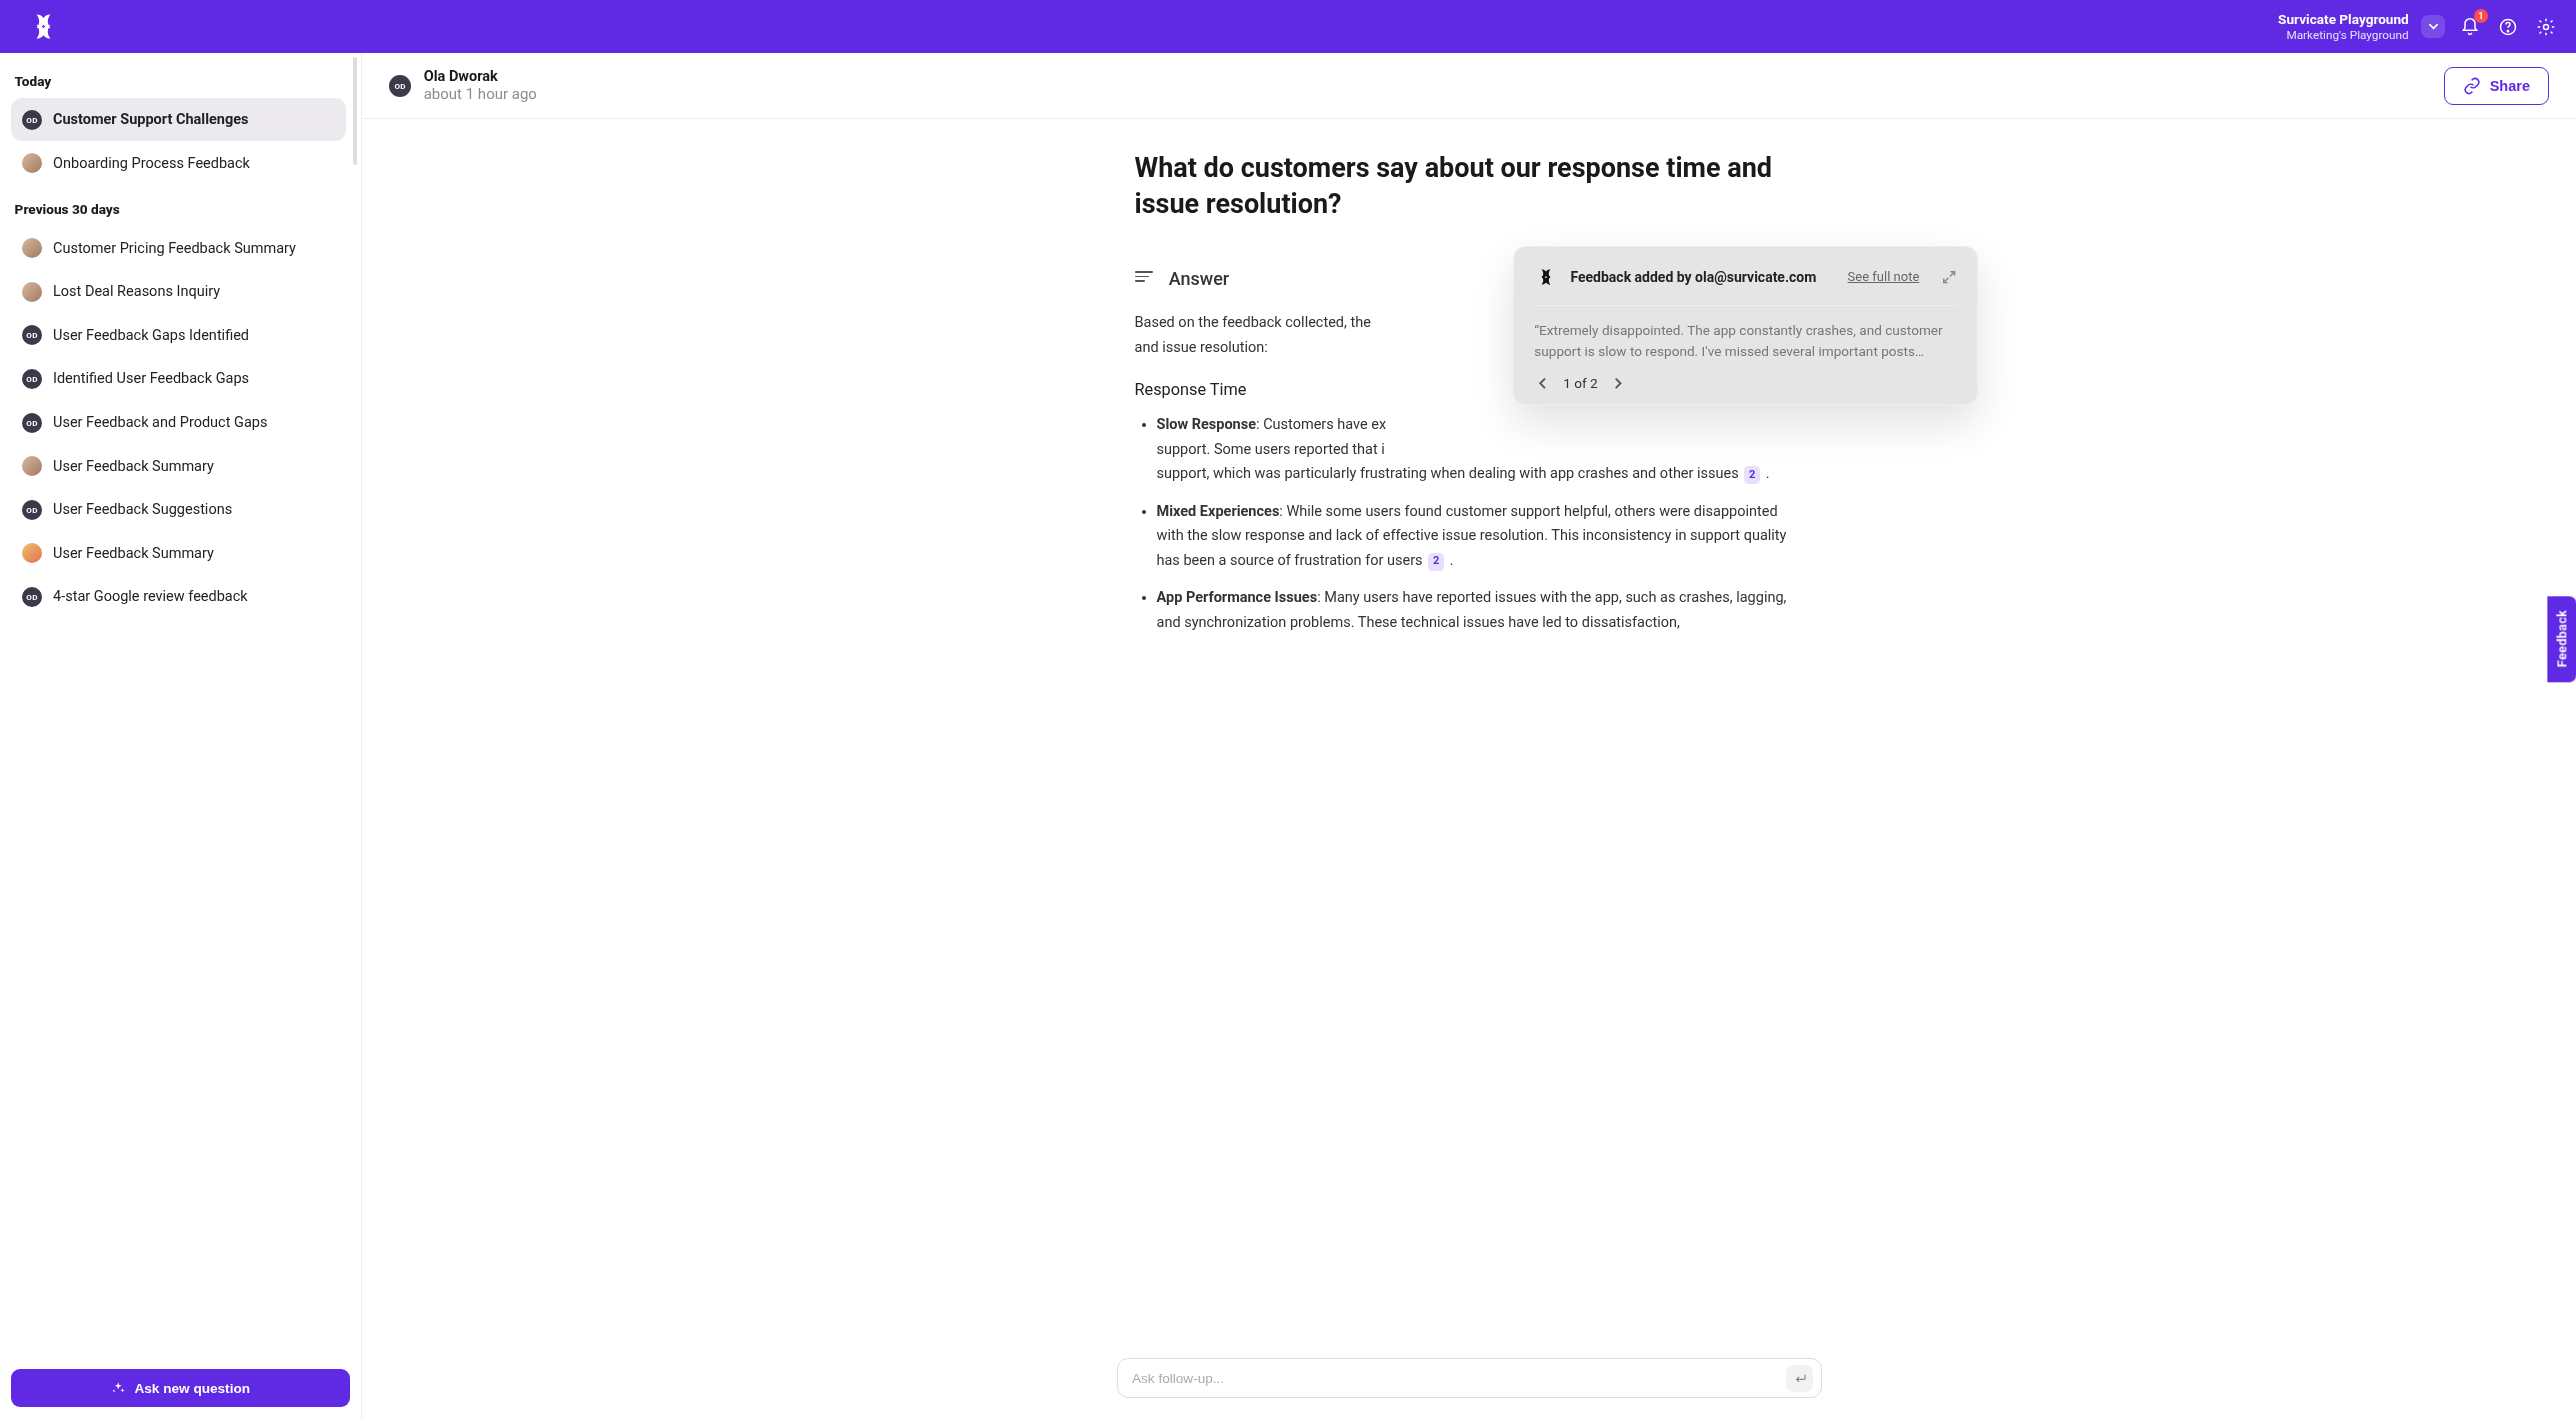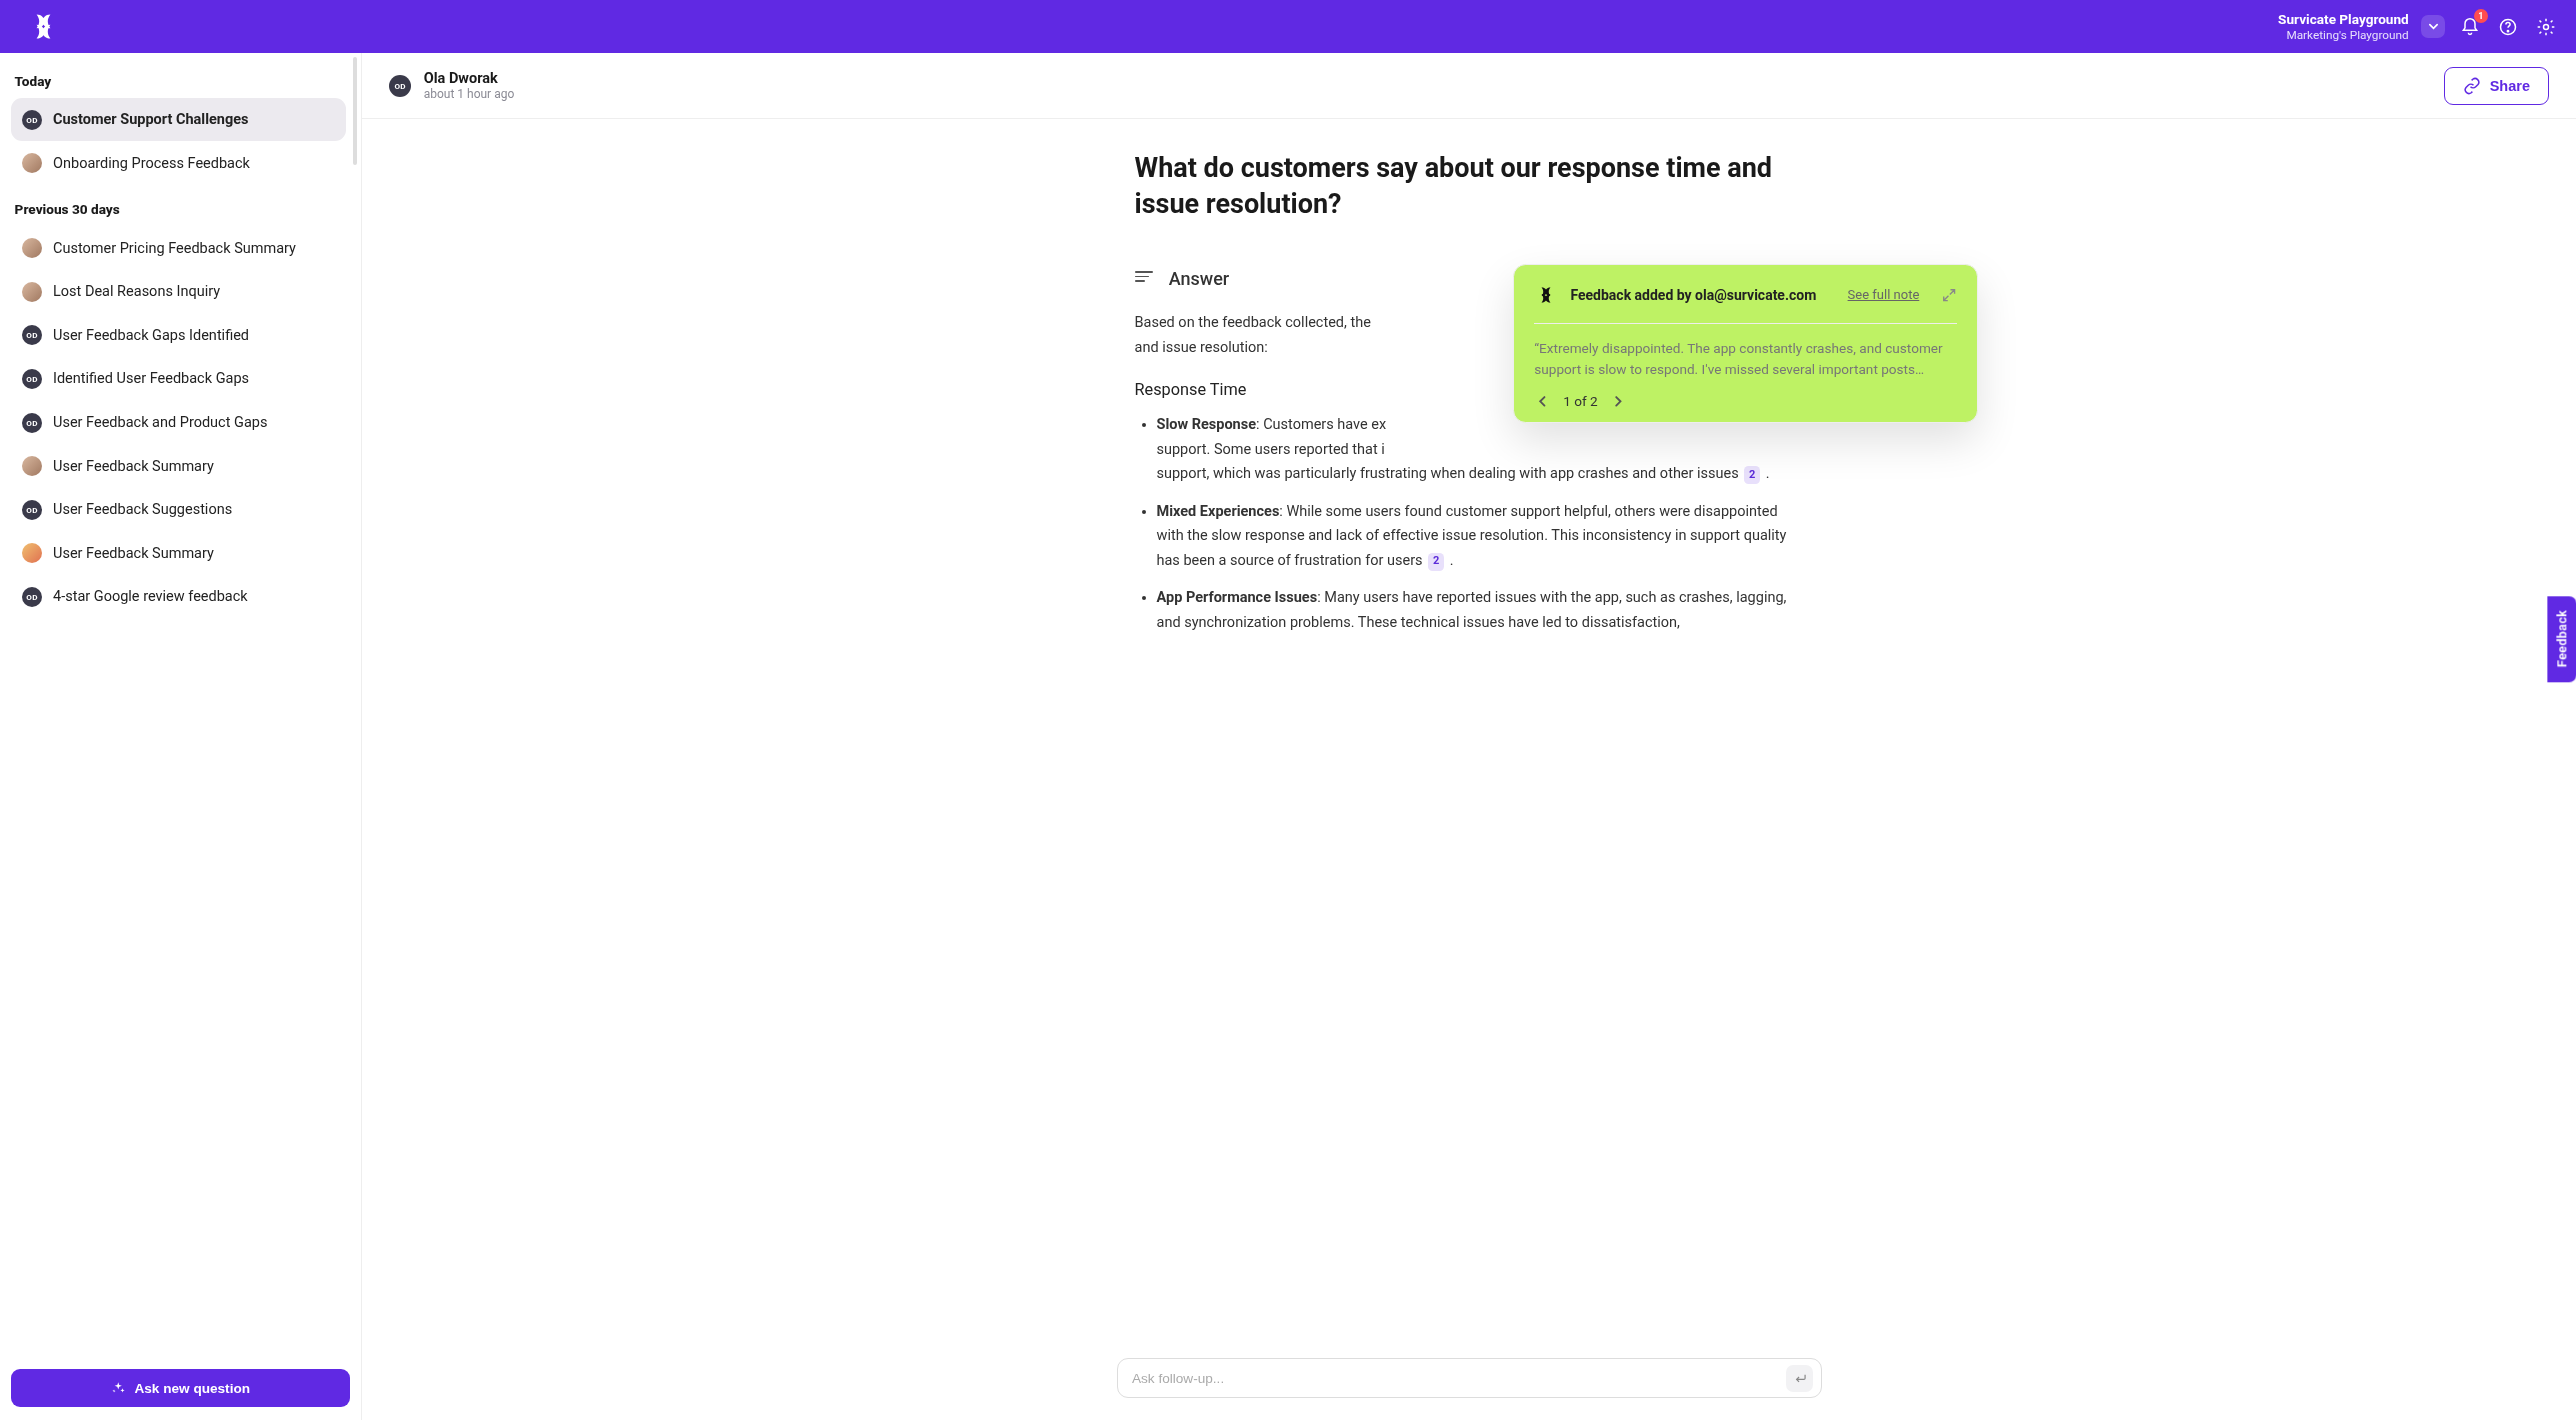--- a/index.html
+++ b/index.html
@@ -100,21 +100,21 @@
   height: 66px; border-bottom: 0.9px solid #eee;
   display: flex; align-items: center; padding: 0 27px;
   gap: 12.7px;
 }
 .user-avatar {
   width: 22px; height: 22px; border-radius: 50%;
   background: #3a3a4a; color:#fff; font-size:8.1px; font-weight:700;
   display:flex; align-items:center; justify-content:center;
 }
 .user-meta .name { font-weight: 700; font-size: 14.5px; }
-.user-meta .time { color: #8b8b95; font-size: 12px; }
+.user-meta .time { color: #8b8b95; font-size: 15px; }
 .share-btn {
   margin-left: auto;
   border: 1.8px solid #6029E3; color: #6029E3;
   background: transparent; border-radius: 9px;
   height: 38px; padding: 0 18px;
   font-weight: 700; font-size: 14.5px;
   display: flex; align-items: center; gap: 9px; cursor: pointer;
 }
 
 .main-scroll { flex: 1; overflow-y: auto; padding: 31px 0 9px; position: relative; }
@@ -141,23 +141,23 @@
   display: inline-flex; align-items: center; justify-content: center;
   min-width: 16.3px; height: 18px; padding: 0 4.5px;
   background: #E8E0FB; color: #5B2BD9;
   border-radius: 4.5px; font-size: 11px; font-weight: 700;
   vertical-align: 0.9px; margin: 0 1.8px; cursor: pointer;
 }
 
 
 .popover {
   position: absolute;
-  top: 145px; left: 52%;
+  top: 127px; left: 52%;
   width: 465px;
-  background: #bef264; border: 0.9px solid #eee;
+  background: #e5e5e5; border: 0.9px solid #eee;
   border-radius: 12.7px;
   box-shadow: 0 18px 43px rgba(0,0,0,0.12);
   padding: 18px 20px 12.7px;
 }
 .pop-head { display:flex; align-items:center; gap:12.7px; padding-bottom: 16.3px; border-bottom: 0.9px solid #eee; }
 .pop-logo {
   width: 23.5px; height: 23.5px; border-radius: 5.4px;
   display:flex; align-items:center; justify-content:center;
 }
 .pop-title { font-weight: 700; font-size: 14px; color:#222; }

